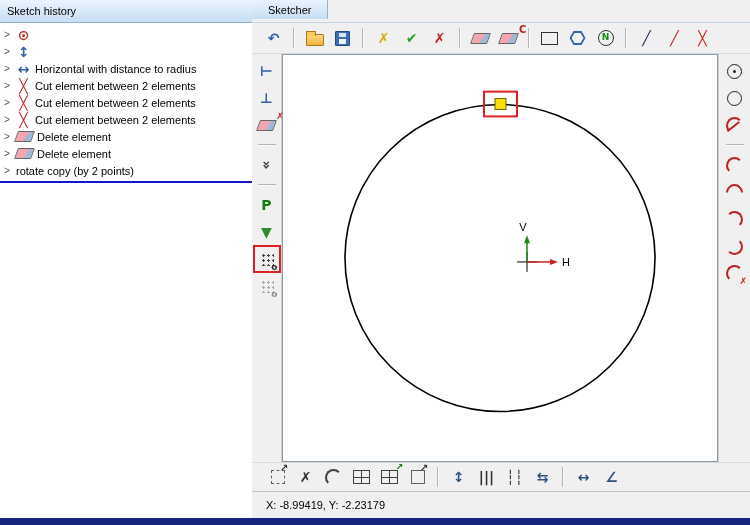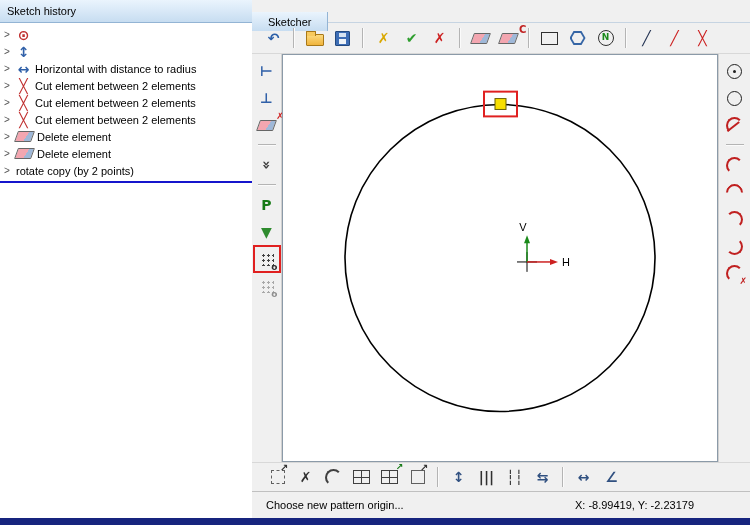--- a/index.html
+++ b/index.html
@@ -14,21 +14,21 @@
   .panel-body{flex:1;background:#fff;overflow:hidden;padding-top:3px;}
   .hrow{height:17px;display:flex;align-items:center;padding-left:4px;gap:4px;}
   .chev{color:#555;font-size:10px;width:8px;flex:none;}
   .hicon{width:15px;flex:none;display:inline-flex;align-items:center;justify-content:center;font-size:11px;font-weight:600;}
   .hlabel{white-space:nowrap;}
   .insert-line{height:2px;background:#1515cc;margin-top:2px;}
 
   
   .right-panel{position:absolute;left:252px;top:0;width:498px;height:518px;background:#f0f0f0;display:flex;flex-direction:column;box-sizing:border-box;}
   .rheader{height:22px;background:#f0f0f0;border-bottom:1px solid #c6d4e2;display:flex;flex:none;}
-  .sketcher-tab{height:19px;padding:0 16px;background:linear-gradient(#eaf4fd,#c7ddf1);border-right:1px solid #93b4d4;display:flex;align-items:center;box-sizing:border-box;margin-top:12px;}
+  .sketcher-tab{height:19px;padding:0 16px;background:linear-gradient(#eaf4fd,#c7ddf1);border-right:1px solid #93b4d4;display:flex;align-items:center;box-sizing:border-box;}
 
   .top-toolbar{height:30px;flex:none;display:flex;align-items:center;padding:0 2px 0 8px;gap:1px;border-bottom:1px solid #d8d8d8;}
   .bottom-toolbar{height:28px;flex:none;display:flex;align-items:center;padding-left:12px;gap:1px;border-top:1px solid #d8d8d8;}
   .tbtn{width:27px;height:25px;border:1px solid transparent;background:transparent;display:flex;align-items:center;justify-content:center;padding:0;flex:none;font-family:inherit;}
   .side-toolbar .tbtn{width:24px;height:24px;}
   .tsep{width:0;height:20px;border-left:1px solid #b4b4b4;border-right:1px solid #fbfbfb;margin:0 5px;flex:none;}
   .vsep{width:18px;height:0;border-top:1px solid #b4b4b4;border-bottom:1px solid #fbfbfb;margin:4px 0;flex:none;}
   .hl{outline:2px solid #e02020;}
 
   .main-row{flex:1;display:flex;min-height:0;}
@@ -301,19 +301,18 @@
         <span class="tsep"></span>
         <button class="tbtn">
           <span class="ticon" style="color: rgb(48, 80, 128);">↔</span>
         </button>
         <button class="tbtn">
           <span class="ticon" style="color: rgb(48, 80, 128);">∠</span>
         </button>
       </div>
 
     <div class="statusbar">
-      <span class="status-msg">Choose new pattern origin...</span>
       <span>X: -8.99419, Y: -2.23179</span>
     </div>
   </div>
 
   <div class="bottom-strip"></div>
 </div>
 
 </body></html>

